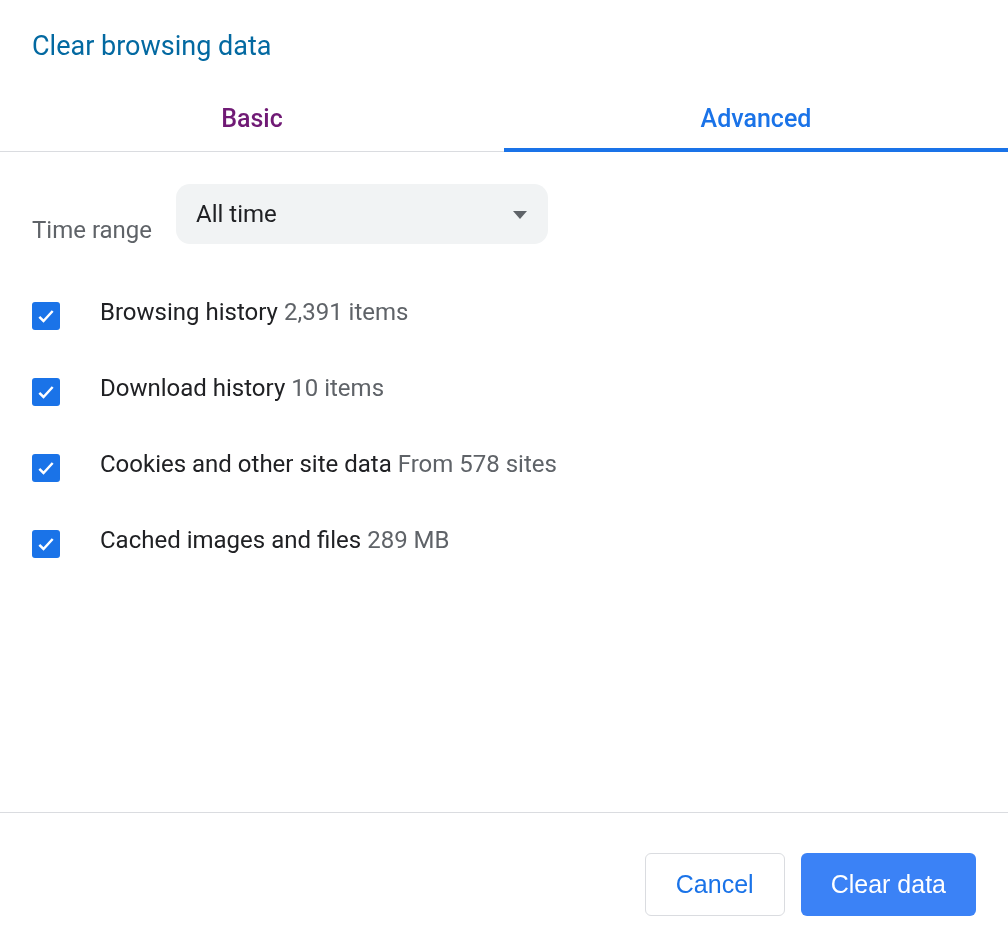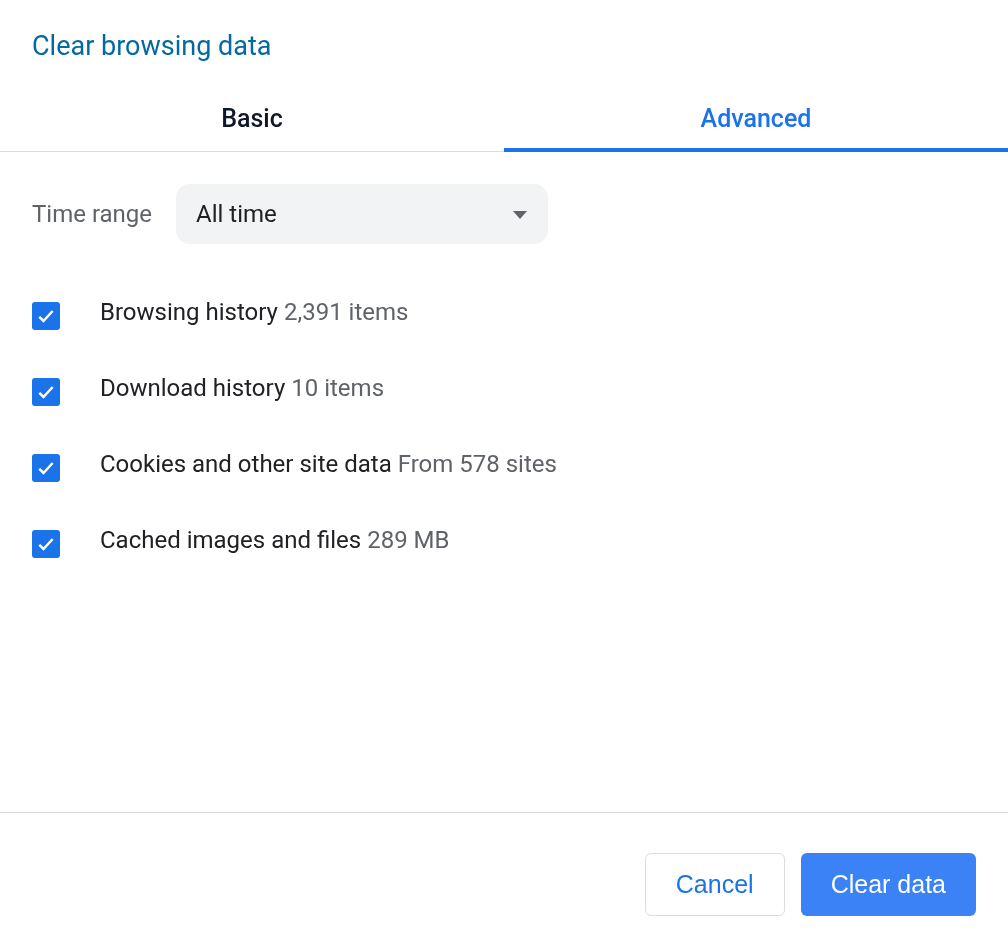--- a/index.html
+++ b/index.html
@@ -30,21 +30,21 @@
     .tabs {
       display: flex;
       border-bottom: 1px solid #dadce0;
     }
     .tab {
       flex: 1;
       text-align: center;
       padding: 18px 0 18px 0;
       font-size: 25px;
       font-weight: 500;
-      color: #0f172a;
+      color: #701a75;
       cursor: pointer;
       position: relative;
     }
     .tab.active {
       color: #1a73e8;
     }
     .tab.active::after {
       content: "";
       position: absolute;
       left: 0;
@@ -53,21 +53,21 @@
       height: 4px;
       background: #1a73e8;
     }
     .scroll-area {
       flex: 1;
       overflow: hidden;
       position: relative;
     }
     .time-range-row {
       display: flex;
-      align-items: center;
+      align-items: flex-end;
       padding: 32px 32px 24px 32px;
       gap: 24px;
     }
     .time-range-label {
       font-size: 24px;
       color: #5f6368;
     }
     .select {
       display: flex;
       align-items: center;

